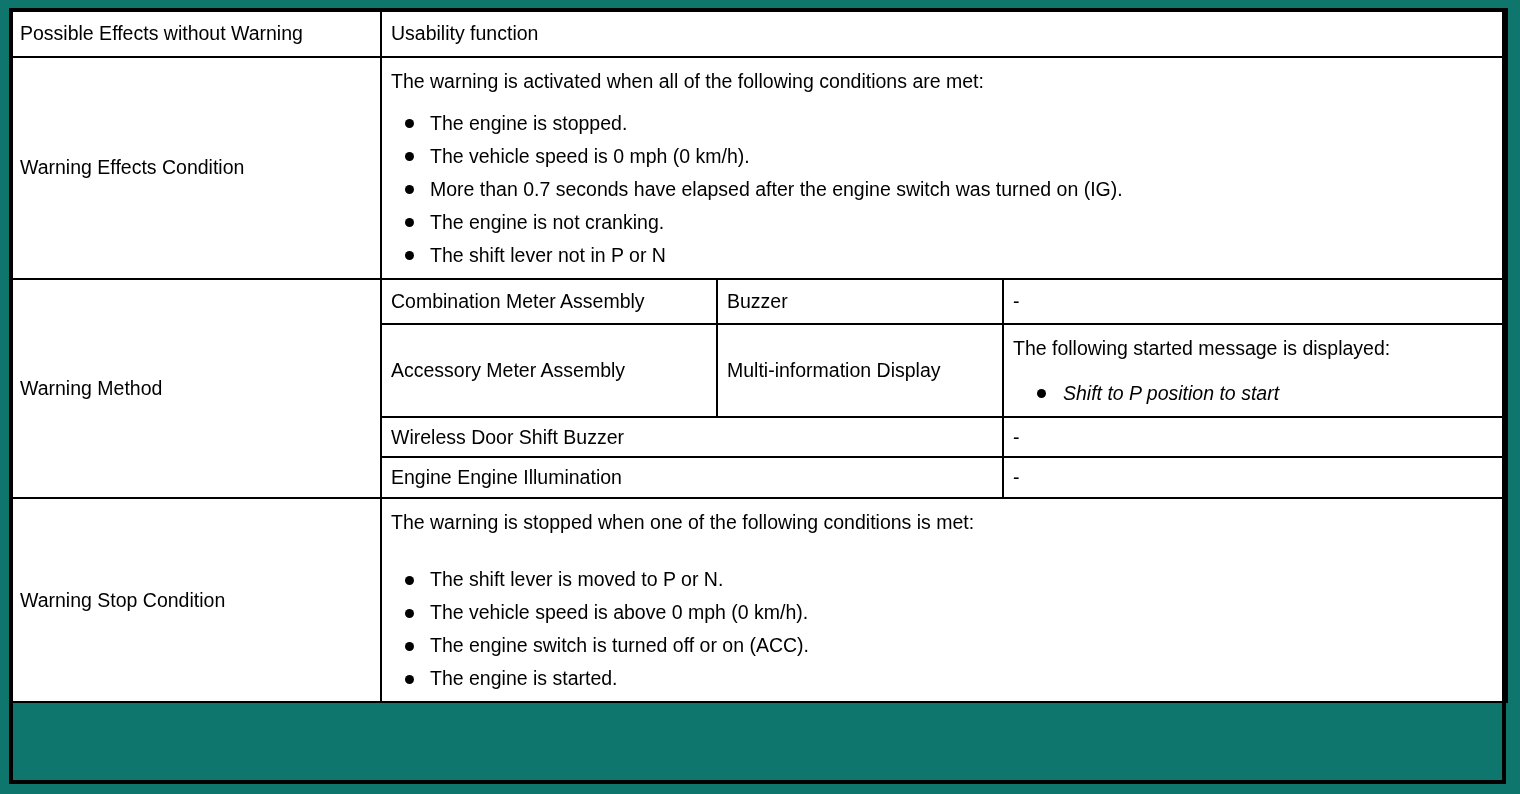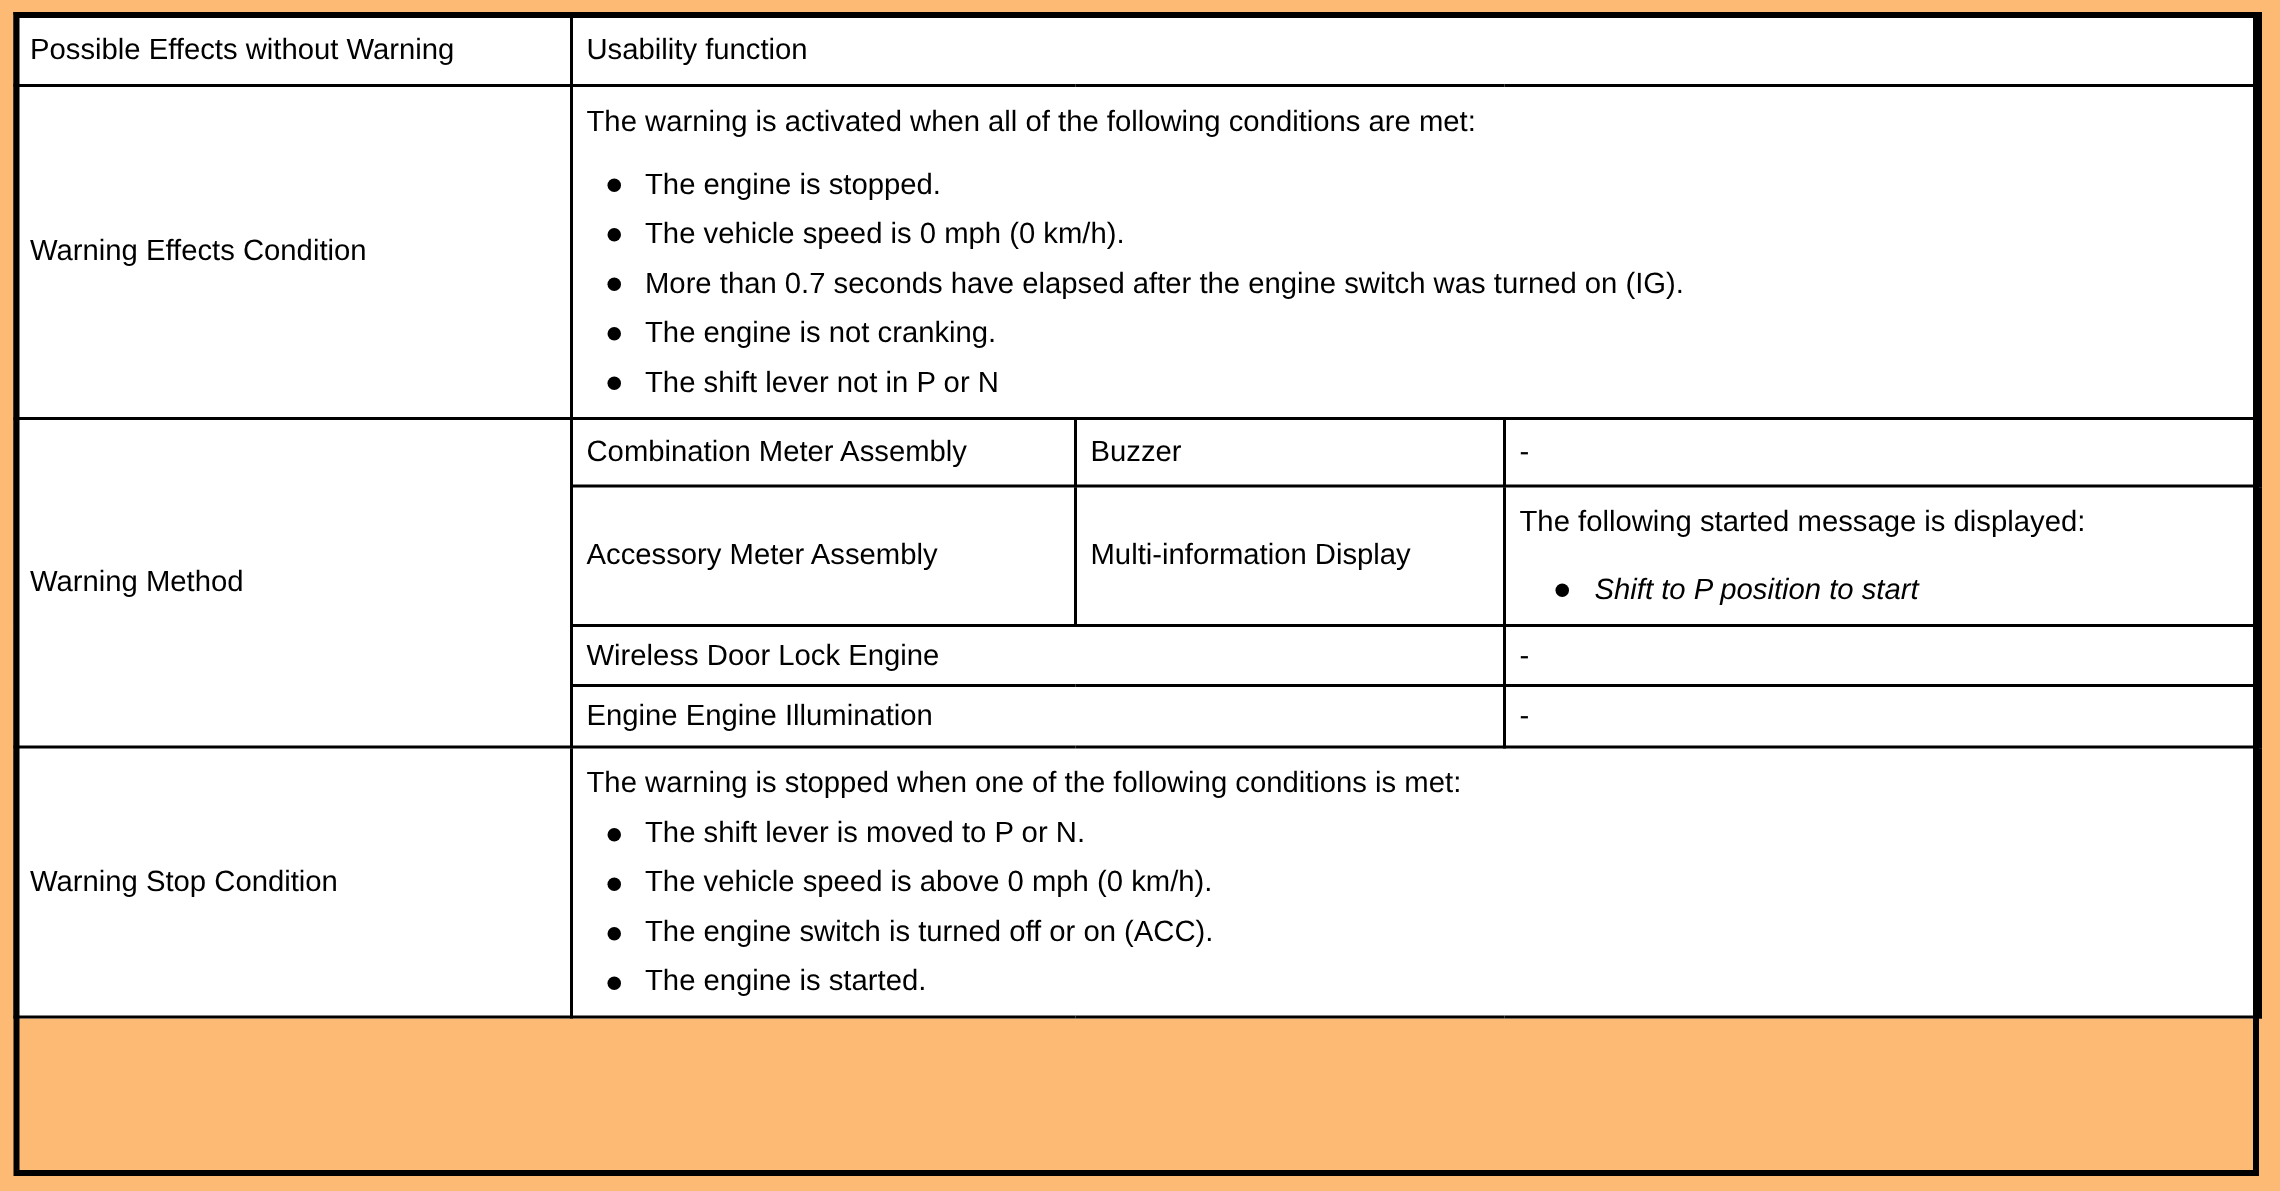--- a/index.html
+++ b/index.html
@@ -12,21 +12,21 @@
     height: 794px;
     font-family: "Liberation Sans", sans-serif;
     color: #000000;
     overflow: hidden;
   }
 
   .sheet {
     position: relative;
     width: 1520px;
     height: 794px;
-    background: #fdba74;
+    background: #0f766e;
   }
 
   
   table.spec {
     position: absolute;
     left: 9px;
     top: 8px;
     width: 1497px;
     border-collapse: collapse;
     table-layout: fixed;
@@ -82,21 +82,21 @@
     margin: 0 0 0 0;
     white-space: nowrap;
   }
 
   ul.bullets {
     list-style: none;
     margin: 17px 0 0 0;
     padding: 0 0 0 39px;
   }
   ul.bullets.tight-gap {
-    margin-top: 8px;
+    margin-top: 32px;
   }
   ul.bullets li {
     position: relative;
     margin: 0 0 8px 0;
     padding: 0;
     white-space: nowrap;
   }
   ul.bullets li:last-child {
     margin-bottom: 0;
   }
@@ -206,21 +206,21 @@
             <p class="intro">The following started message is displayed:</p>
             <ul class="msg">
               <li><span class="dot"></span><span>Shift to P position to start</span></li>
             </ul>
           </div>
         </td>
       </tr>
 
       <tr>
         <td colspan="2">
-          <div class="tight">Wireless Door Lock Engine</div>
+          <div class="tight">Wireless Door Shift Buzzer</div>
         </td>
         <td>
           <div class="tight">-</div>
         </td>
       </tr>
 
       <tr>
         <td colspan="2">
           <div class="tight">Engine Engine Illumination</div>
         </td>

